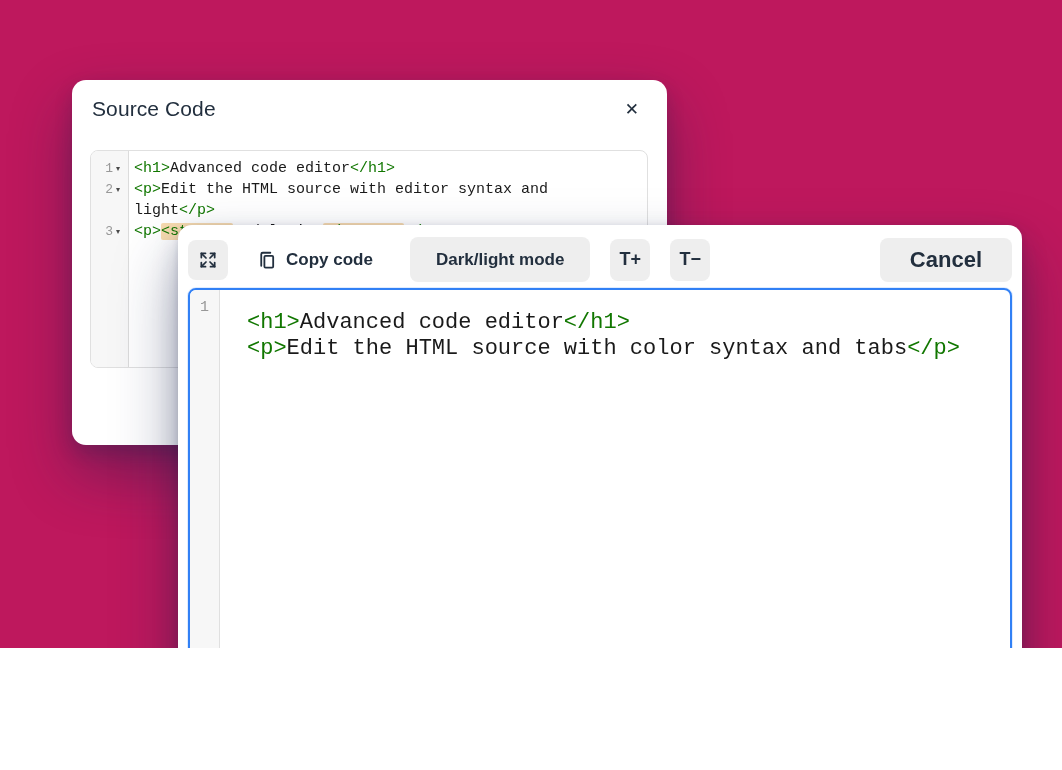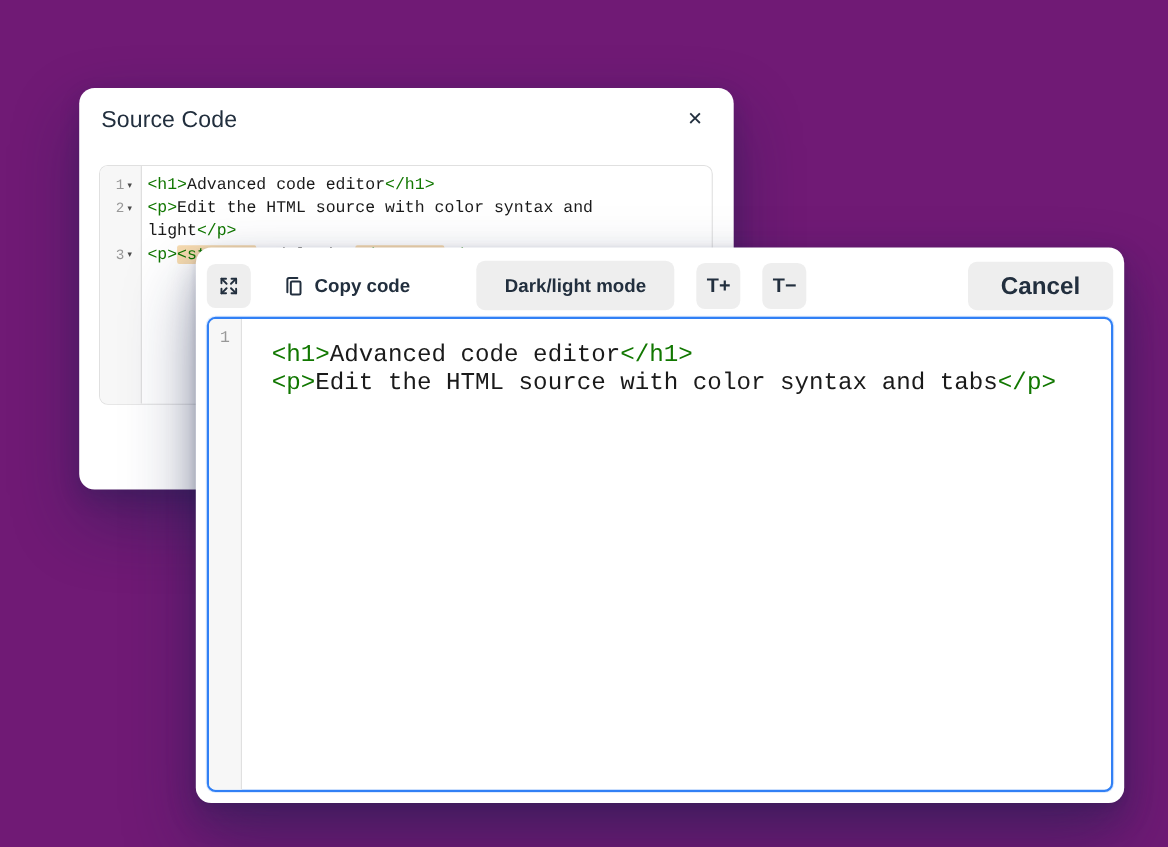--- a/index.html
+++ b/index.html
@@ -10,21 +10,21 @@
     --ui-text:#222f3e;
     --button-gray:#eeeeee;
     --gutter-bg:#f7f7f7;
     --gutter-border:#dcdcdc;
     --line-number:#989898;
     --editor-border:#e0e0e0;
     --match-highlight:#f8dcb0;
   }
   *{box-sizing:border-box;margin:0;padding:0}
   body{background:#fff;font-family:"Liberation Sans",sans-serif}
-  .canvas{position:relative;width:1062px;height:770px;background:#701a75;overflow:hidden}
+  .canvas{position:relative;width:1062px;height:648px;background:#be185d;overflow:hidden}
 
   
   .modal-back{position:absolute;left:72px;top:80px;width:595px;height:365px;background:#fff;
     border-radius:14px;z-index:1;
     box-shadow:0 28px 60px rgba(22,32,74,.42),0 8px 18px rgba(22,32,74,.20)}
   .modal-head{display:flex;align-items:flex-start;justify-content:space-between;padding:17px 26px 0 20px}
   .modal-title{font-size:21px;font-weight:500;color:var(--ui-text);letter-spacing:.1px}
   .close-btn{border:none;background:none;cursor:pointer;font-size:17px;line-height:1;
     color:var(--ui-text);padding:4px 2px;font-family:"DejaVu Sans",sans-serif}
 
@@ -47,21 +47,21 @@
   
   .panel-front{position:absolute;left:178px;top:225px;width:844px;height:505px;background:#fff;
     border-radius:14px;z-index:2;
     box-shadow:0 34px 64px rgba(22,32,74,.40),0 12px 26px rgba(22,32,74,.22),0 2px 6px rgba(22,32,74,.12)}
   .toolbar{display:flex;align-items:center;padding:12px 10px 0 10px}
   .tbtn{border:none;cursor:pointer;font-family:"Liberation Sans",sans-serif;font-weight:700;
     color:var(--ui-text);background:var(--button-gray);border-radius:8px}
   .btn-expand{width:40px;height:40px;display:grid;place-items:center}
   .btn-copy{display:flex;align-items:center;gap:9px;background:transparent;margin-left:28px;
     font-size:17px}
-  .btn-darklight{height:45px;padding:0 26px;margin-left:60px;font-size:17px}
+  .btn-darklight{height:45px;padding:0 26px;margin-left:37px;font-size:17px}
   .btn-tplus,.btn-tminus{width:40px;height:42px;font-size:18px;font-weight:600;padding:0}
   .btn-tplus{margin-left:20px}
   .btn-tminus{margin-left:20px}
   .btn-cancel{height:44px;padding:0 30px;margin-left:auto;font-size:22px}
   .btn-save{height:46px;padding:0 28px;margin-left:14px;background:var(--accent-blue);
     color:#fff;font-size:17px}
 
   .editor-front{position:absolute;left:10px;top:63px;right:10px;bottom:10px;background:#fff;
     border:2px solid var(--focus-border);border-radius:8px;overflow:hidden;
     box-shadow:0 0 0 1px rgba(49,128,245,.15)}
@@ -98,21 +98,21 @@
             <span class="gut-num"></span>
             <span class="gut-arrow"></span>
           </div>
           <div class="gut-cell">
             <span class="gut-num">3</span>
             <span class="gut-arrow">▾</span>
           </div>
         </div>
       <div class="back-code" id="back-code">
           <div class="crow"><span class="seg-tag">&lt;h1&gt;</span><span class="seg-text">Advanced code editor</span><span class="seg-tag">&lt;/h1&gt;</span></div>
-          <div class="crow"><span class="seg-tag">&lt;p&gt;</span><span class="seg-text">Edit the HTML source with color syntax and</span></div>
+          <div class="crow"><span class="seg-tag">&lt;p&gt;</span><span class="seg-text">Edit the HTML source with editor syntax and</span></div>
           <div class="crow"><span class="seg-text">light</span><span class="seg-tag">&lt;/p&gt;</span></div>
           <div class="crow"><span class="seg-tag">&lt;p&gt;</span><span class="seg-hl">&lt;strong&gt;</span><span class="seg-text">Modal view</span><span class="seg-hl">&lt;/strong&gt;</span><span class="seg-tag">&lt;/p&gt;</span></div>
         </div>
     </div>
   </section>
 
   <section class="panel-front">
     <div class="toolbar">
 
       <button class="tbtn btn-expand">

